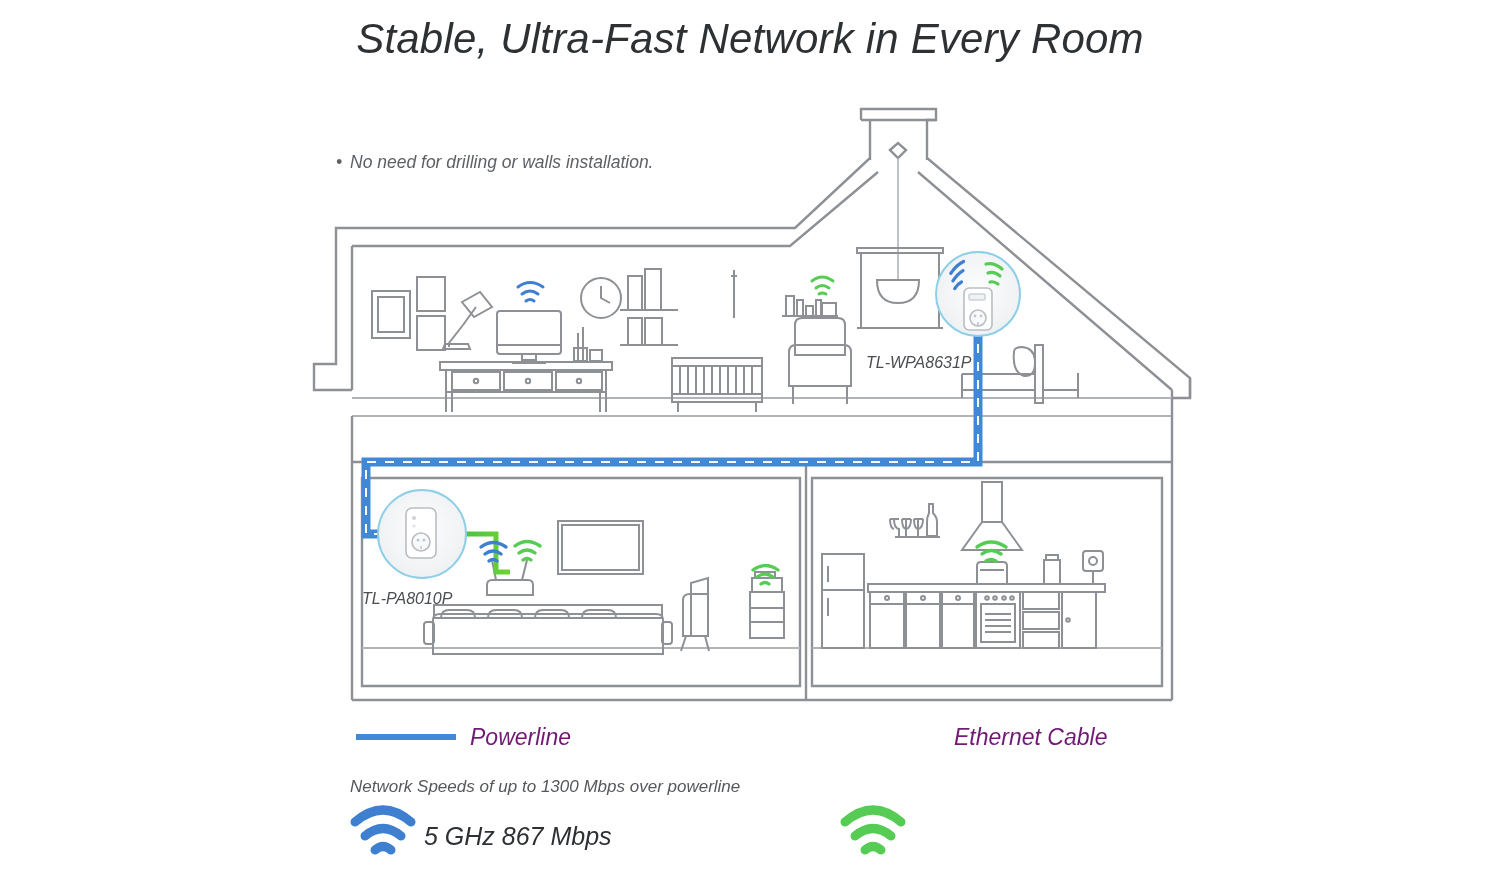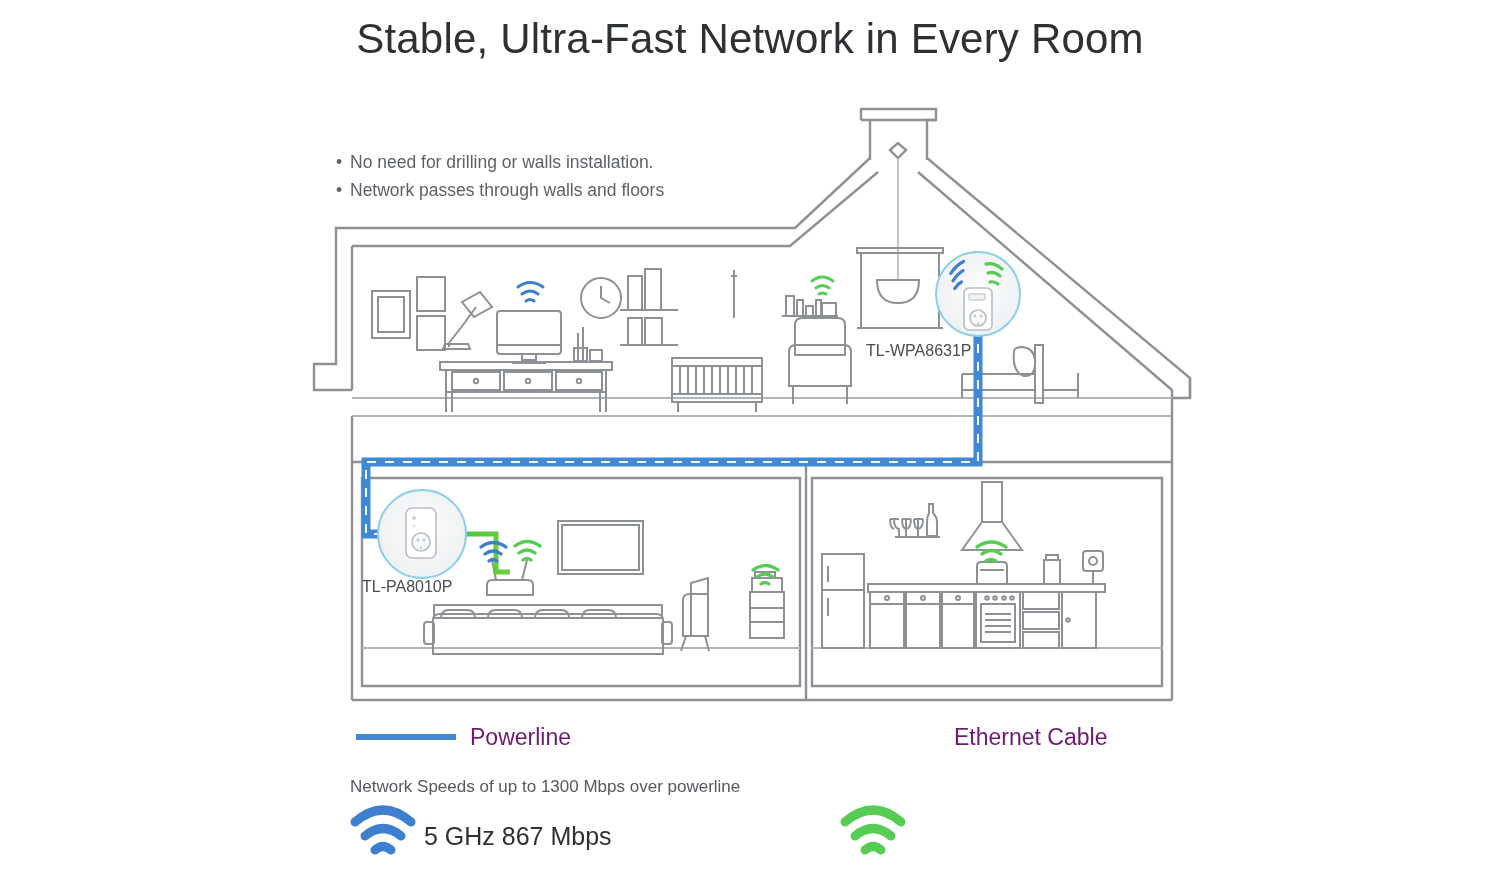--- a/index.html
+++ b/index.html
@@ -4,21 +4,21 @@
 <title>Stable, Ultra-Fast Network in Every Room</title>
 <style>
   html,body{margin:0;padding:0;background:#ffffff;}
   body{
     width:1500px;height:880px;
     font-family:"Liberation Sans","DejaVu Sans",sans-serif;
     color:#3f4246;
     overflow:hidden;
     position:relative;
   }
-  #stage{position:relative;width:1288px;height:880px;}
+  #stage{position:relative;width:1288px;height:880px;font-style:italic;}
 
   .page-title{
     position:absolute;left:0;top:14px;width:1500px;
     text-align:center;
     font-size:42px;font-weight:400;letter-spacing:0.2px;
     color:#2e3134;
     line-height:1.2;
   }
 
   .bullets{
@@ -43,38 +43,35 @@
     font-size:17px;color:#55585c;white-space:nowrap;margin-top:20px;
   }
 
   .band-label{
     position:absolute;font-size:25px;color:#2e3134;white-space:nowrap;
   }
   #band-5g-label{left:424px;top:822px;}
   #band-24g-label{left:913px;top:822px;}
 
   .device-label{
-    position:absolute;font-size:16px;color:#4a4d51;white-space:nowrap;
+    position:absolute;font-size:16px;color:#4a4d51;white-space:nowrap;margin-top:12px;
   }
   #label-wpa{left:866px;top:342px;}
   #label-pa{left:362px;top:578px;}
 </style>
 </head>
 <body>
 
 <div id="stage">
 
   <div class="page-title">Stable, Ultra-Fast Network in Every Room</div>
 
   <div class="bullets">
     <div class="bullet">
       <span class="dot">•</span><span>No need for drilling or walls installation.</span>
-    </div>
-    <div class="bullet">
-      <span class="dot">•</span><span>Network passes through walls and floors</span>
     </div>
   </div>
 
   <svg class="svg-layer" viewBox="0 0 1500 880">
     <defs>
       <linearGradient id="ethGrad" x1="0" y1="0" x2="1" y2="0">
         <stop offset="0%" stop-color="#1fae4b"></stop>
         <stop offset="55%" stop-color="#7fd62f"></stop>
         <stop offset="100%" stop-color="#cdeb23"></stop>
       </linearGradient>

